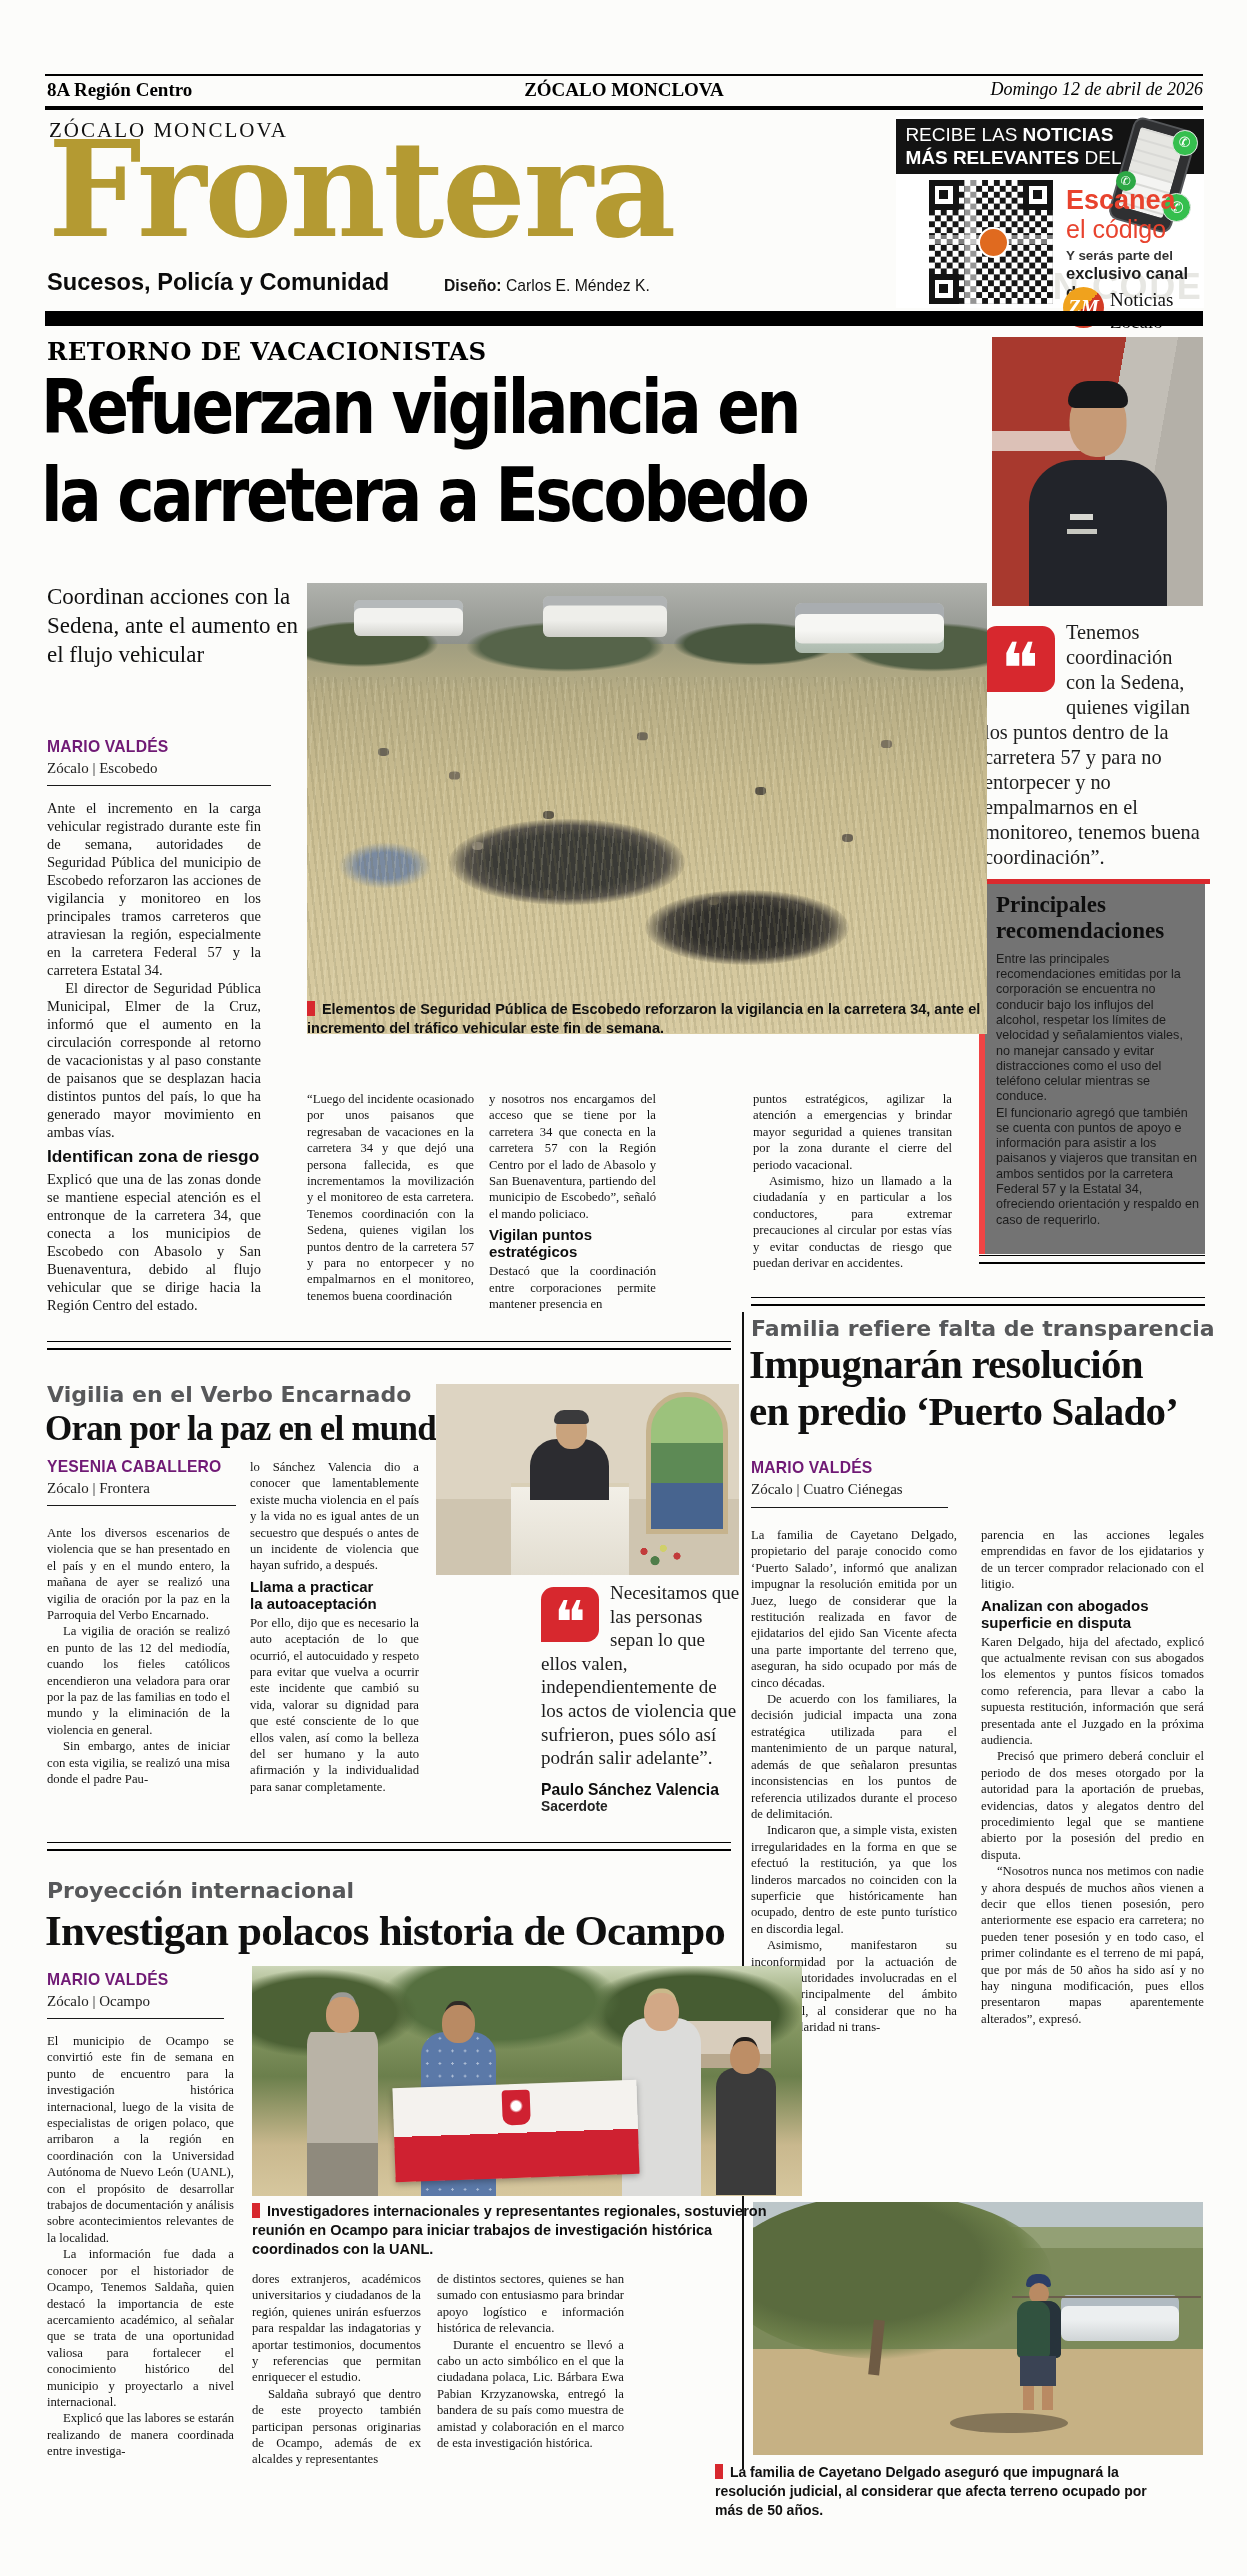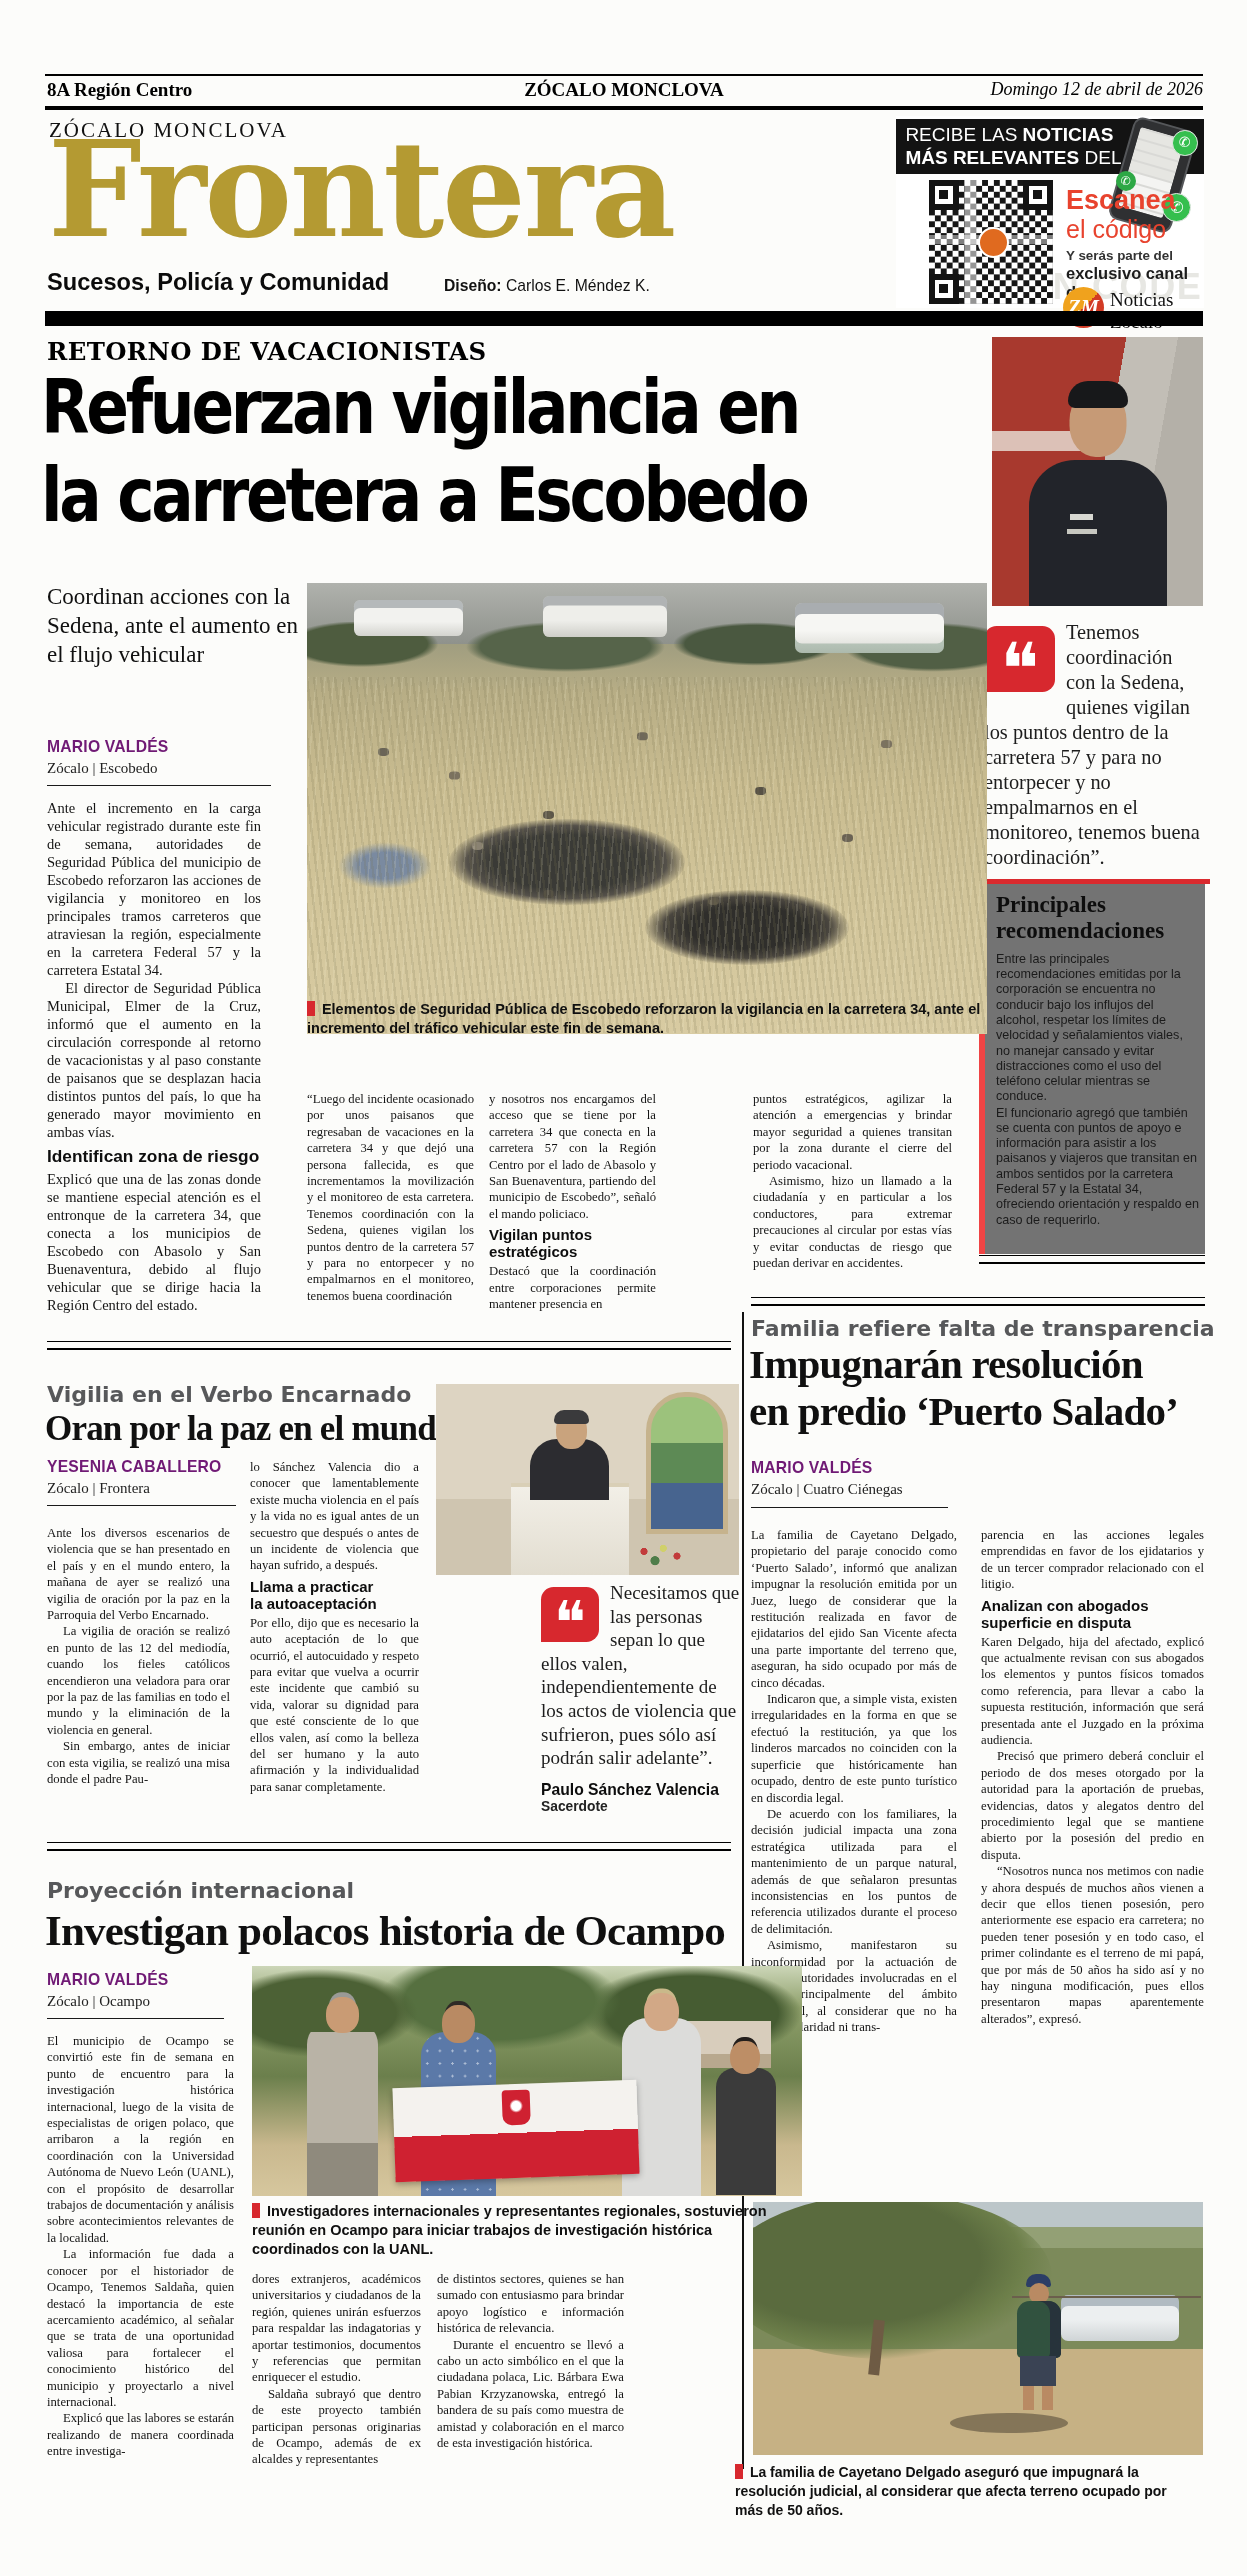--- a/index.html
+++ b/index.html
@@ -207,22 +207,22 @@
   <div class="abs kickgray" style="left:751px;top:1316px;">Familia refiere falta de transparencia</div>
   <div class="abs hlserif" style="left:749px;top:1341px;font-size:41px;line-height:47px;">
     <div>Impugnarán resolución</div>
     <div>en predio ‘Puerto Salado’</div>
   </div>
   <div class="abs byl" style="left:751px;top:1459px;">MARIO VALDÉS</div>
   <div class="abs agency" style="left:751px;top:1481px;">Zócalo | Cuatro Ciénegas</div>
   <div class="abs brule" style="left:751px;top:1507px;width:197px;"></div>
   <div class="abs bodytext" style="left:751px;top:1527px;width:206px;">
     <p>La familia de Cayetano Delgado, propietario del paraje conocido como ‘Puerto Salado’, informó que analizan impugnar la resolución emitida por un Juez, luego de considerar que la restitución realizada en favor de ejidatarios del ejido San Vicente afecta una parte importante del terreno que, aseguran, ha sido ocupado por más de cinco décadas.</p>
+    <p class="ind">De acuerdo con los familiares, la decisión judicial impacta una zona estratégica utilizada para el mantenimiento de un parque natural, además de que señalaron presuntas inconsistencias en los puntos de referencia utilizados durante el proceso de delimitación.</p>
     <p class="ind">Indicaron que, a simple vista, existen irregularidades en la forma en que se efectuó la restitución, ya que los linderos marcados no coinciden con la superficie que históricamente han ocupado, dentro de este punto turístico en discordia legal.</p>
-    <p class="ind">De acuerdo con los familiares, la decisión judicial impacta una zona estratégica utilizada para el mantenimiento de un parque natural, además de que señalaron presuntas inconsistencias en los puntos de referencia utilizados durante el proceso de delimitación.</p>
     <p class="ind">Asimismo, manifestaron su inconformidad por la actuación de algunas autoridades involucradas en el caso, principalmente del ámbito ministerial, al considerar que no ha existido claridad ni trans-</p>
   </div>
   <div class="abs bodytext" style="left:981px;top:1527px;width:223px;height:668px;overflow:hidden;">
     <p>parencia en las acciones legales emprendidas en favor de los ejidatarios y de un tercer comprador relacionado con el litigio.</p>
     <div class="subhd">
       <div>Analizan con abogados</div>
       <div>superficie en disputa</div>
     </div>
     <p>Karen Delgado, hija del afectado, explicó que actualmente revisan con sus abogados los elementos y puntos físicos tomados como referencia, para llevar a cabo la supuesta restitución, información que será presentada ante el Juzgado en la próxima audiencia.</p>
     <p class="ind">Precisó que primero deberá concluir el periodo de dos meses otorgado por la autoridad para la aportación de pruebas, evidencias, datos y alegatos dentro del procedimiento legal que se mantiene abierto por la posesión del predio en disputa.</p>
@@ -237,21 +237,21 @@
     <div class="abs" style="left:197px;top:211px;width:118px;height:20.4px;background:rgba(50,45,35,.45);border-radius:50%;"></div>
     <div class="abs" style="left:259px;top:72px;width:55px;height:142px;">
       <div class="abs" style="left:14px;top:0;width:25px;height:12.6px;background:#2c3e66;border-radius:11px 11px 3.1px 3.1px;"></div>
       <div class="abs" style="left:16.5px;top:9.4px;width:20.4px;height:20.4px;background:#b98a63;border-radius:50%;"></div>
       <div class="abs" style="left:4.7px;top:27px;width:44px;height:57px;background:#31523f;border-radius:12.6px 12.6px 4.7px 4.7px;box-shadow:inset -11px 0 0 #27333b;"></div>
       <div class="abs" style="left:7.9px;top:82px;width:36px;height:30px;background:#3a4354;"></div>
       <div class="abs" style="left:11px;top:112px;width:11px;height:23.6px;background:#b98a63;"></div>
       <div class="abs" style="left:30px;top:112px;width:11px;height:23.6px;background:#b98a63;"></div>
     </div>
   </div>
-  <div class="abs cap" style="left:735px;top:2463px;width:440px;font-size:14px;">
+  <div class="abs cap" style="left:715px;top:2463px;width:440px;font-size:14px;">
     <span class="cb"></span><span>La familia de Cayetano Delgado aseguró que impugnará la resolución judicial, al considerar que afecta terreno ocupado por más de 50 años.</span>
   </div>
 
   <div class="abs drule" style="left:47px;top:1842px;width:684px;"></div>
   <div class="abs kickgray" style="left:47px;top:1878px;">Proyección internacional</div>
   <div class="abs hlserif" style="left:45px;top:1906px;font-size:43px;line-height:49px;">Investigan polacos historia de Ocampo</div>
   <div class="abs byl" style="left:47px;top:1971px;">MARIO VALDÉS</div>
   <div class="abs agency" style="left:47px;top:1993px;">Zócalo | Ocampo</div>
   <div class="abs brule" style="left:47px;top:2018px;width:177px;"></div>
   <div class="abs bodytext" style="left:47px;top:2033px;width:187px;height:519px;overflow:hidden;">

